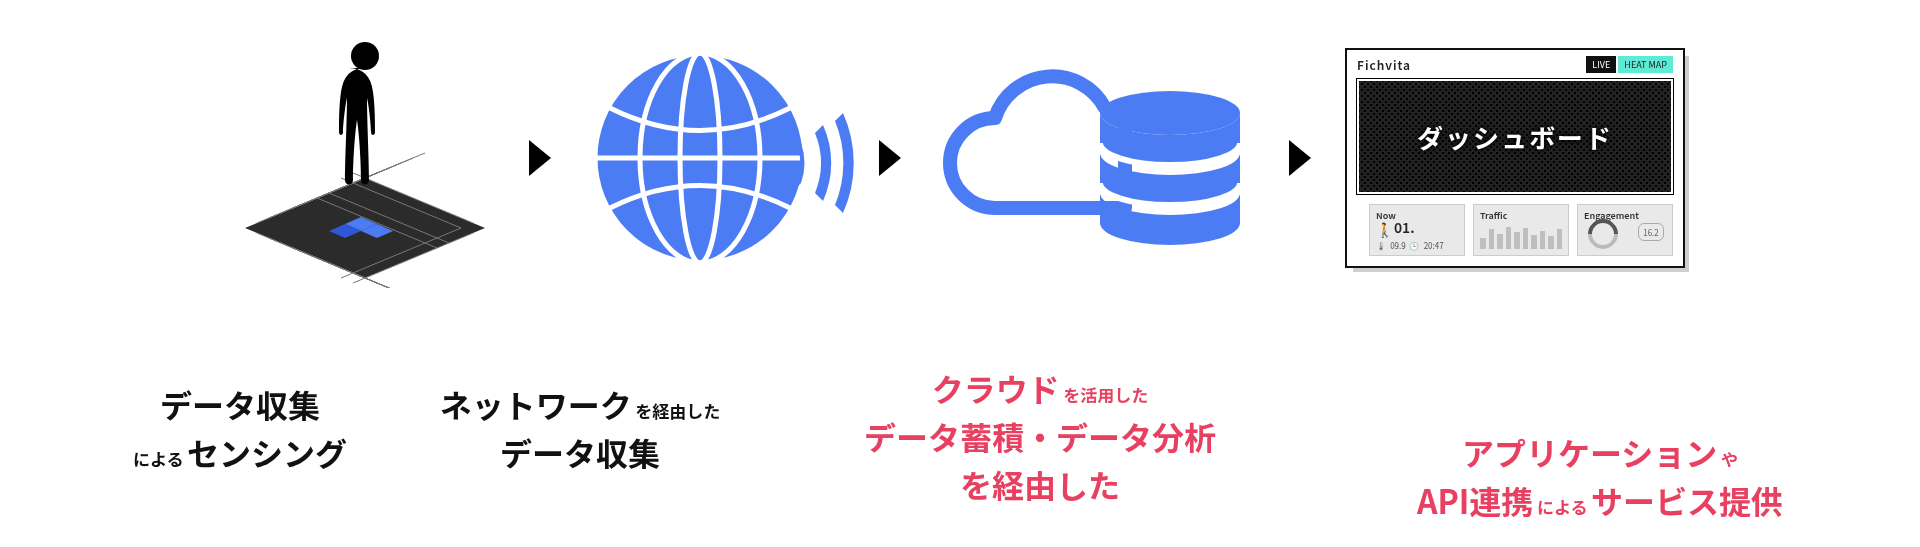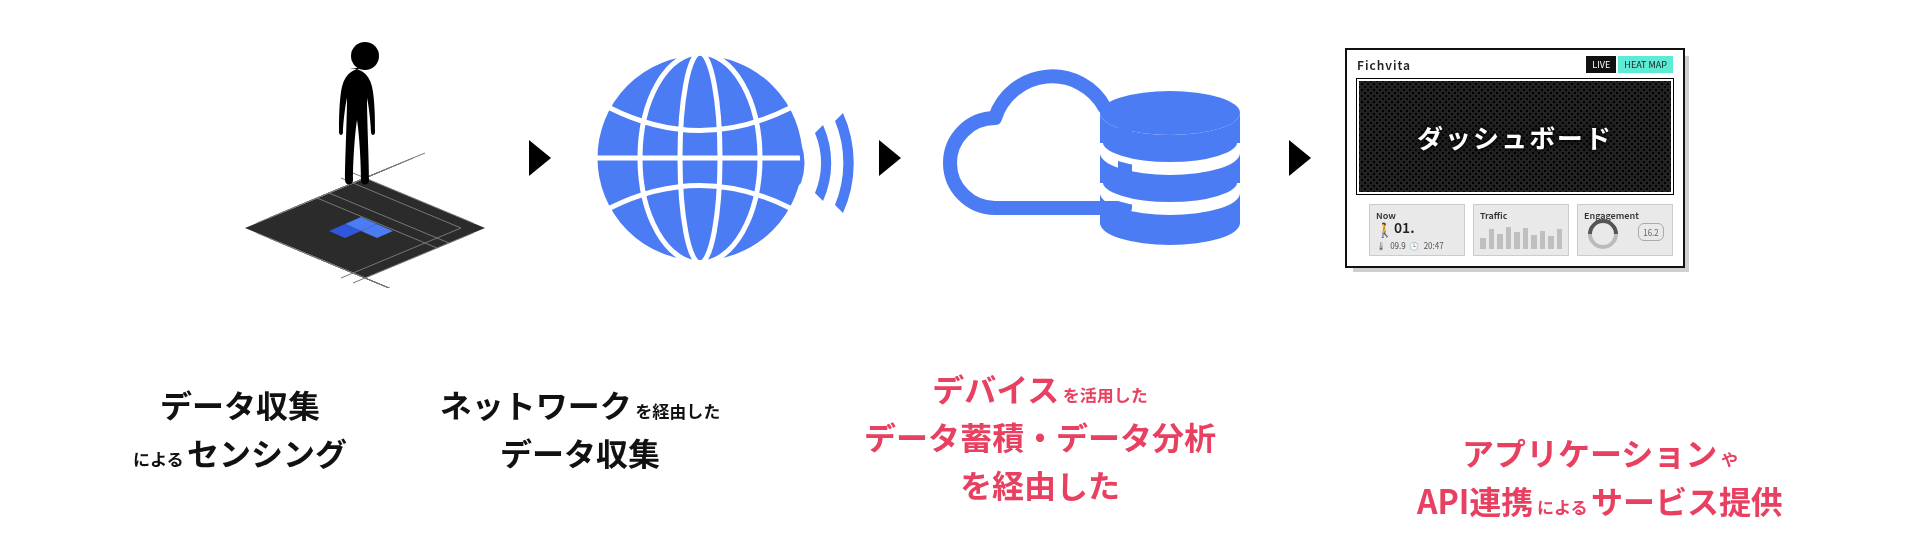--- a/index.html
+++ b/index.html
@@ -283,21 +283,21 @@
     <span class="fz-em c-black">センシング</span>
   </div>
 
   <div class="label" style="left:400px; width:360px;">
     <span class="fz-em c-black">ネットワーク</span>
     <span class="fz-sm c-black">を経由した</span><br>
     <span class="fz-em c-black">データ収集</span>
   </div>
 
   <div class="label" style="left:820px; width:440px; top:-16px;">
-    <span class="fz-em c-red">デバイス</span>
+    <span class="fz-em c-red">クラウド</span>
     <span class="fz-sm c-red">を活用した</span><br>
     <span class="fz-em c-red">データ蓄積・データ分析</span><br>
     <span class="fz-em c-red">を経由した</span>
   </div>
 
   <div class="label" style="left:1370px; width:460px;margin-top:48px;">
     <span class="fz-em c-red">アプリケーション</span>
     <span class="fz-sm c-red">や</span><br>
     <span class="fz-em c-red">API連携</span>
     <span class="fz-sm c-red">による</span>

